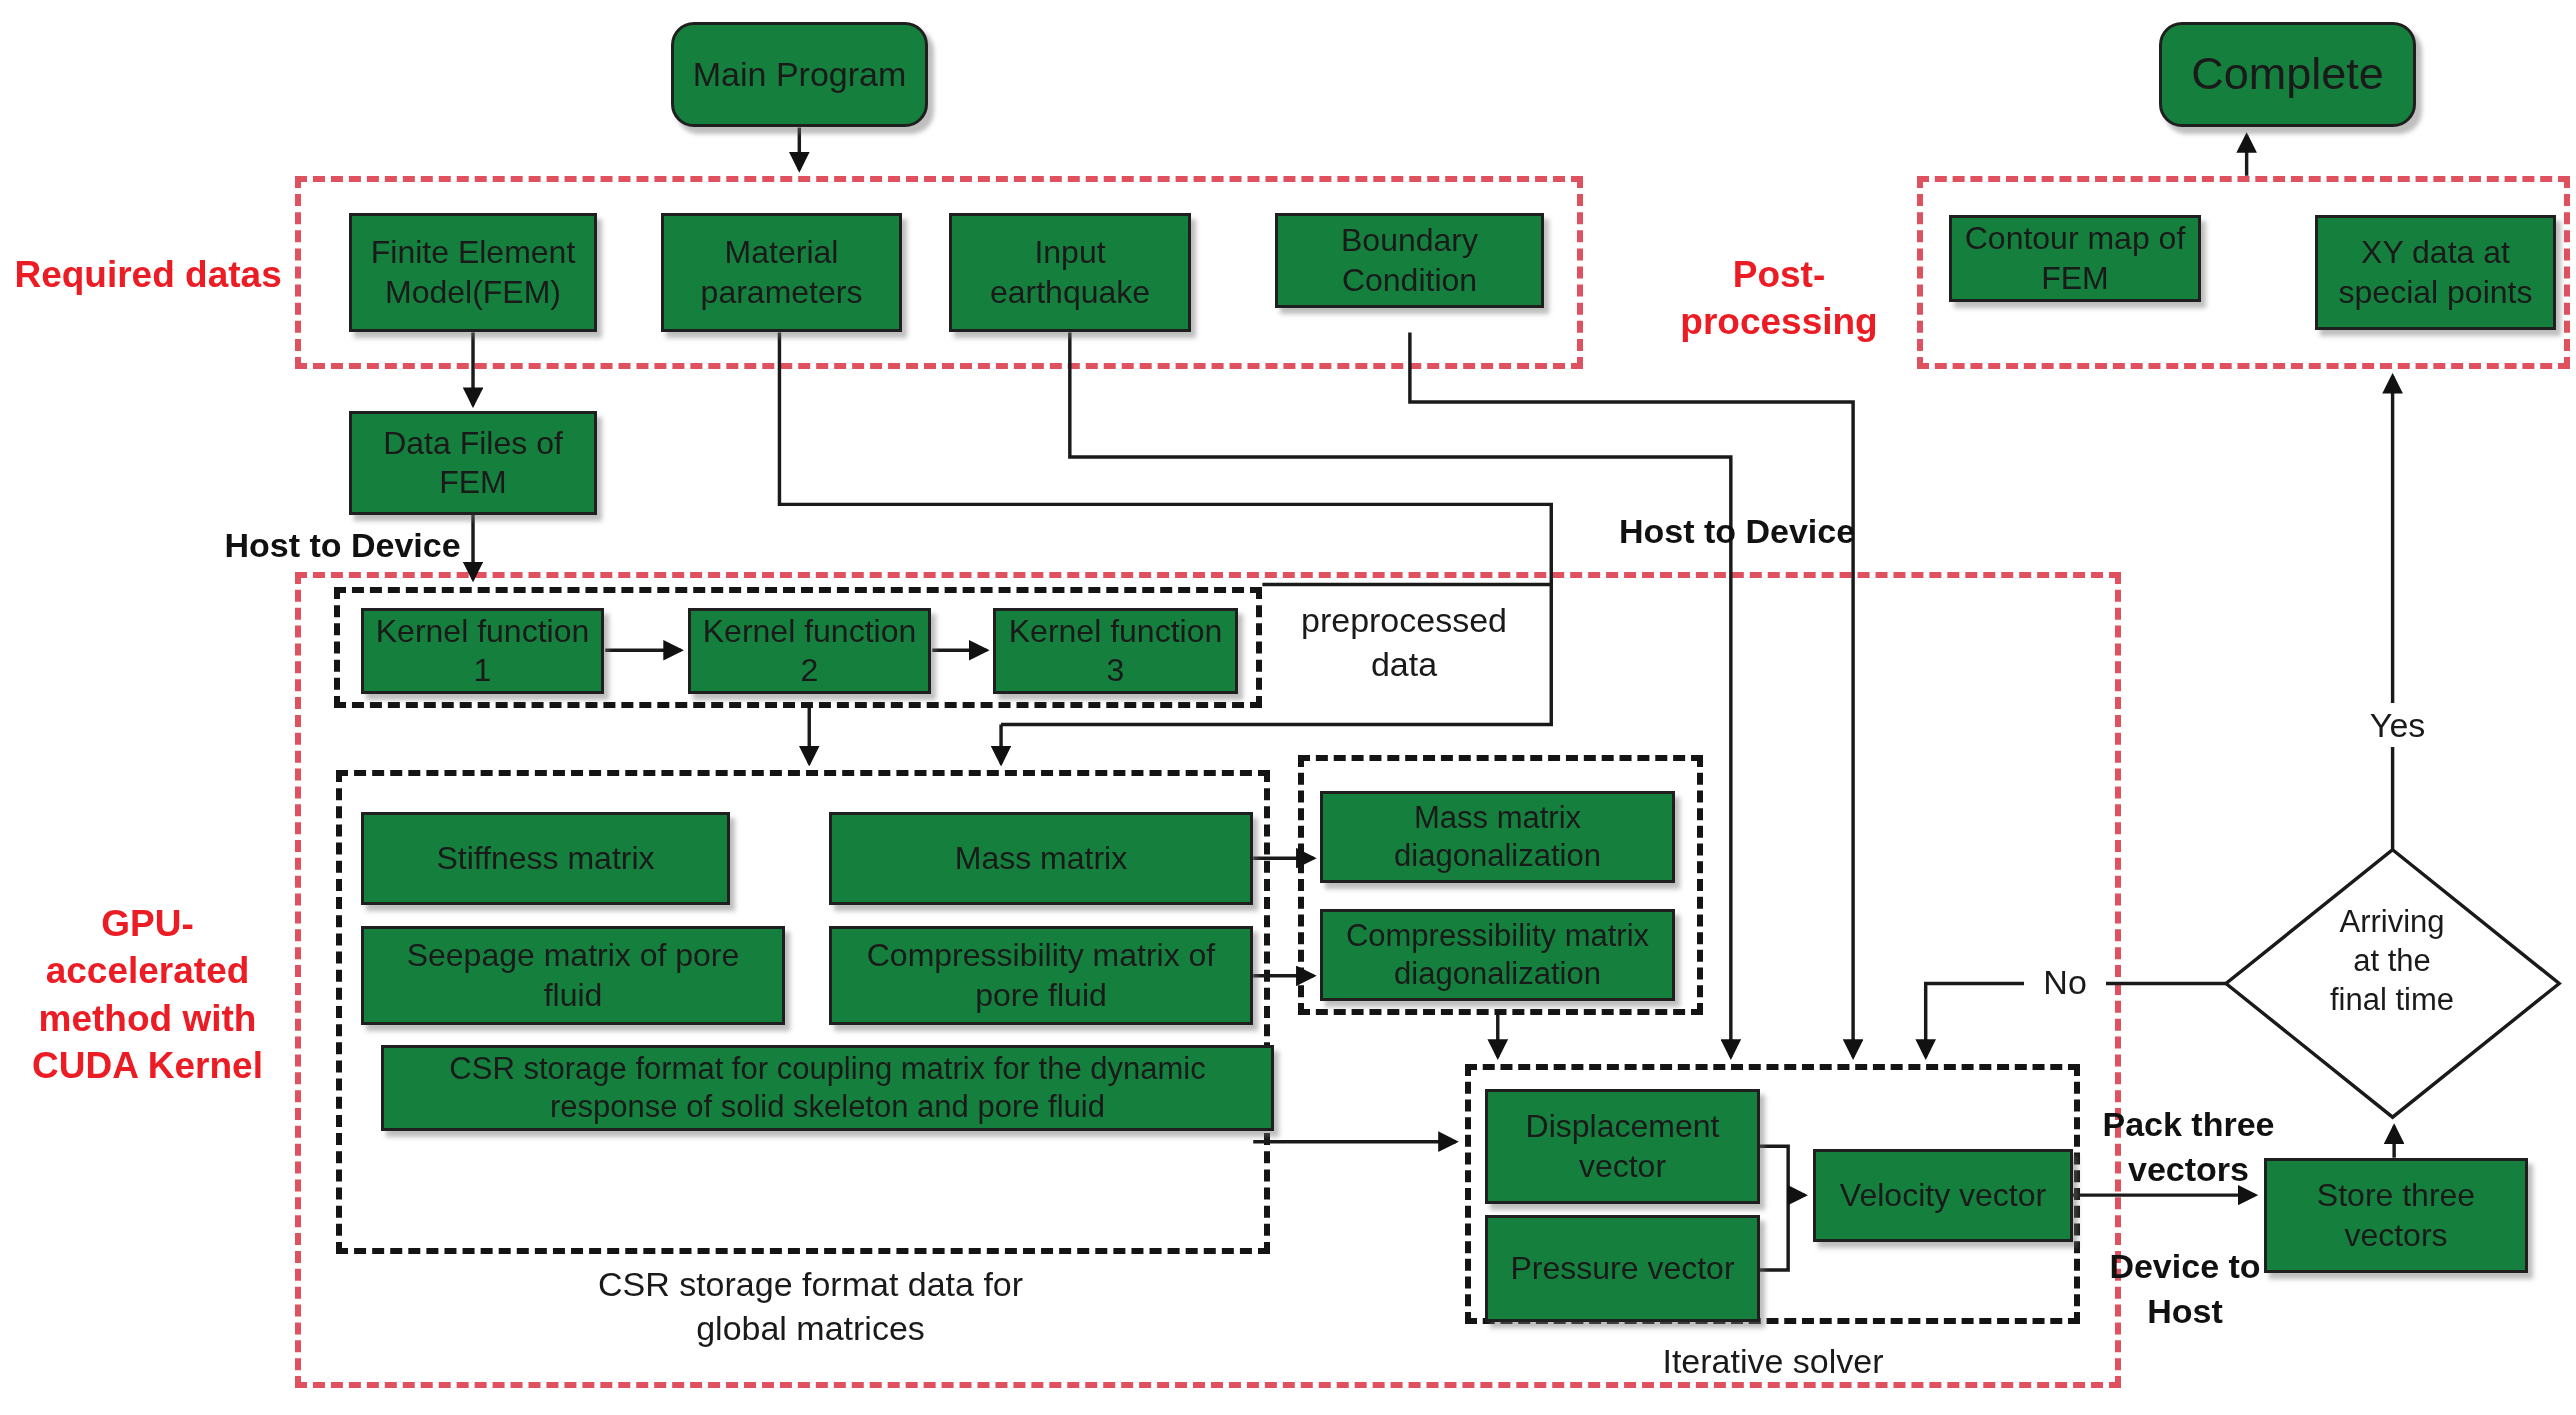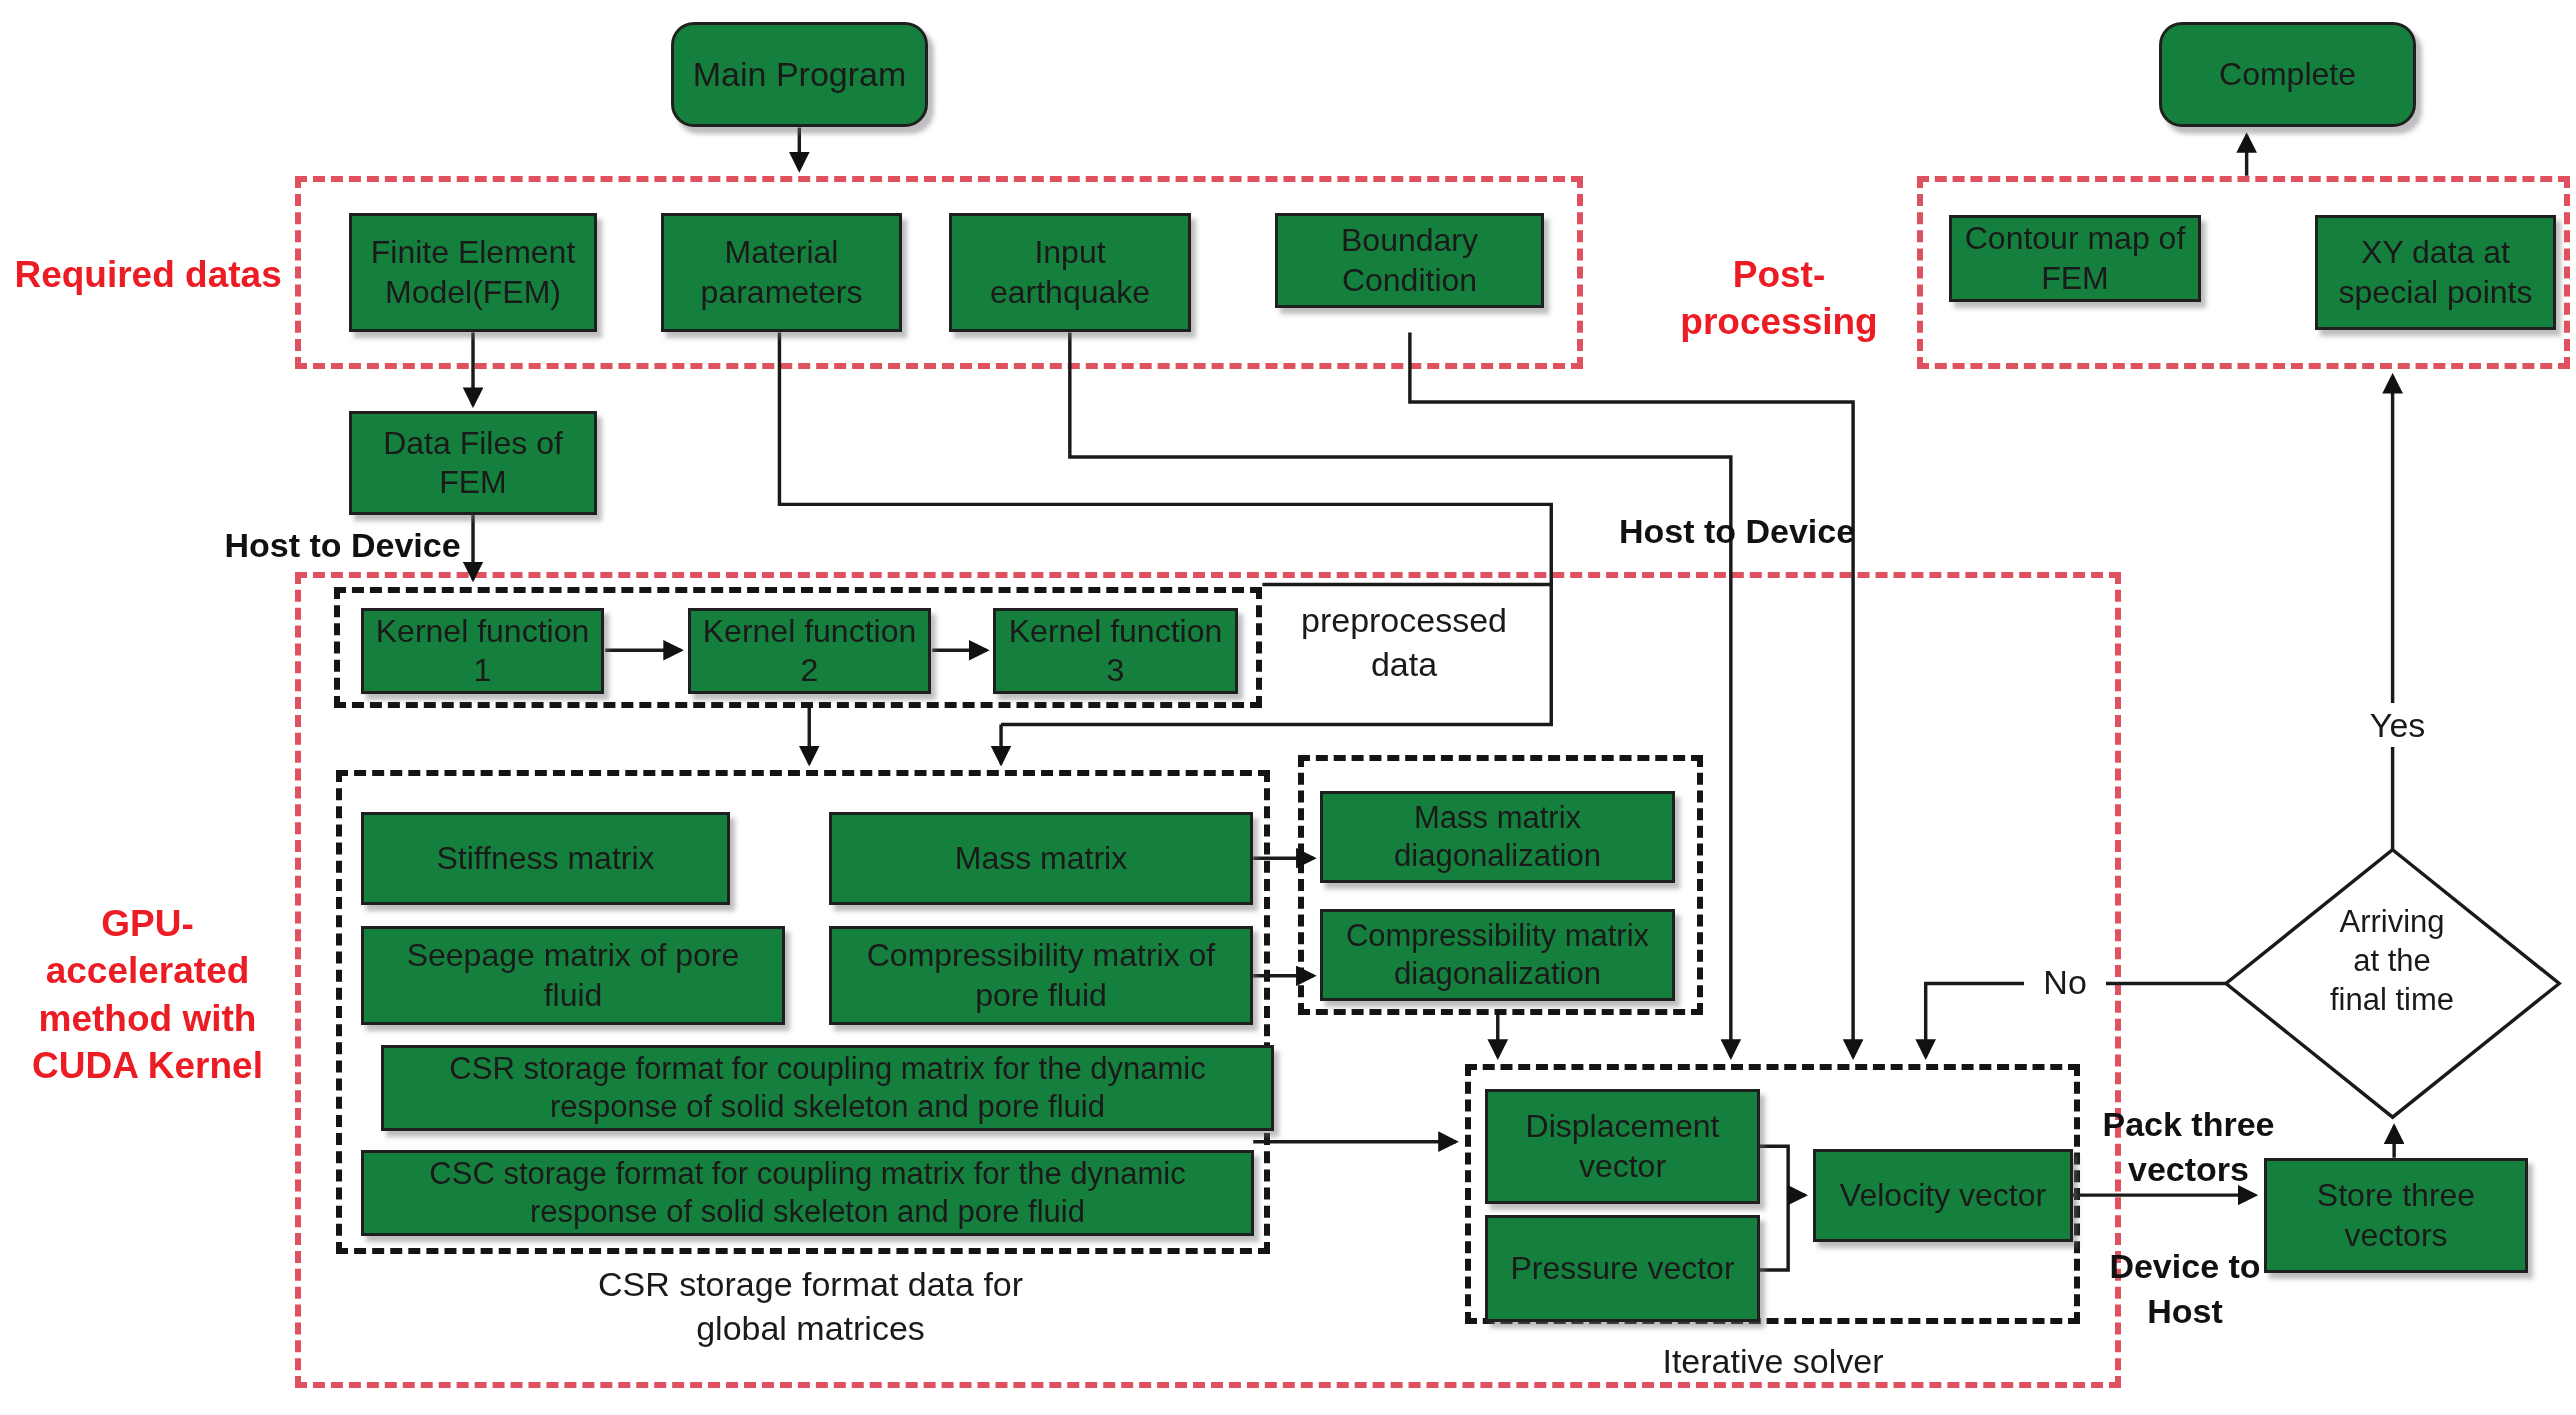--- a/index.html
+++ b/index.html
@@ -65,21 +65,21 @@
       <path d="M3133,1515 V1474" marker-end="url(#ah)"></path>
       <path d="M3131,1112 V492" marker-end="url(#ah)"></path>
       <path d="M2913,1287 H2520 V1383" marker-end="url(#ah)"></path>
       <polygon points="3131,1112 3349,1287 3131,1462 2913,1287" fill="#ffffff"></polygon>
     </g>
   </svg>
 
   <div class="box round" style="left:671px;top:22px;width:257px;height:105px;font-size:34px;">
       <span>Main Program</span>
     </div>
-  <div class="box round" style="left:2159px;top:22px;width:257px;height:105px;font-size:32px;">
+  <div class="box round" style="left:2159px;top:22px;width:257px;height:105px;font-size:45px;">
       <span>Complete</span>
     </div>
 
   <div class="box" style="left:349px;top:213px;width:248px;height:119px;">
       <span>Finite Element Model(FEM)</span>
     </div>
   <div class="box" style="left:661px;top:213px;width:241px;height:119px;">
       <span>Material parameters</span>
     </div>
   <div class="box" style="left:949px;top:213px;width:242px;height:119px;">
@@ -117,23 +117,20 @@
       <span>Mass matrix</span>
     </div>
   <div class="box" style="left:361px;top:926px;width:424px;height:99px;">
       <span>Seepage matrix of pore fluid</span>
     </div>
   <div class="box" style="left:829px;top:926px;width:424px;height:99px;">
       <span>Compressibility matrix of pore fluid</span>
     </div>
   <div class="box" style="left:361px;top:1045px;width:893px;height:86px;font-size:31px;margin-left:20px;">
       <span>CSR storage format for coupling matrix for the dynamic response of solid skeleton and pore fluid</span>
-    </div>
-  <div class="box" style="left:361px;top:1150px;width:893px;height:86px;font-size:31px;">
-      <span>CSC storage format for coupling matrix for the dynamic response of solid skeleton and pore fluid</span>
     </div>
 
   <div class="box" style="left:1320px;top:791px;width:355px;height:92px;font-size:31px;">
       <span>Mass matrix diagonalization</span>
     </div>
   <div class="box" style="left:1320px;top:909px;width:355px;height:92px;font-size:31px;">
       <span>Compressibility matrix diagonalization</span>
     </div>
 
   <div class="box" style="left:1485px;top:1089px;width:275px;height:115px;">

